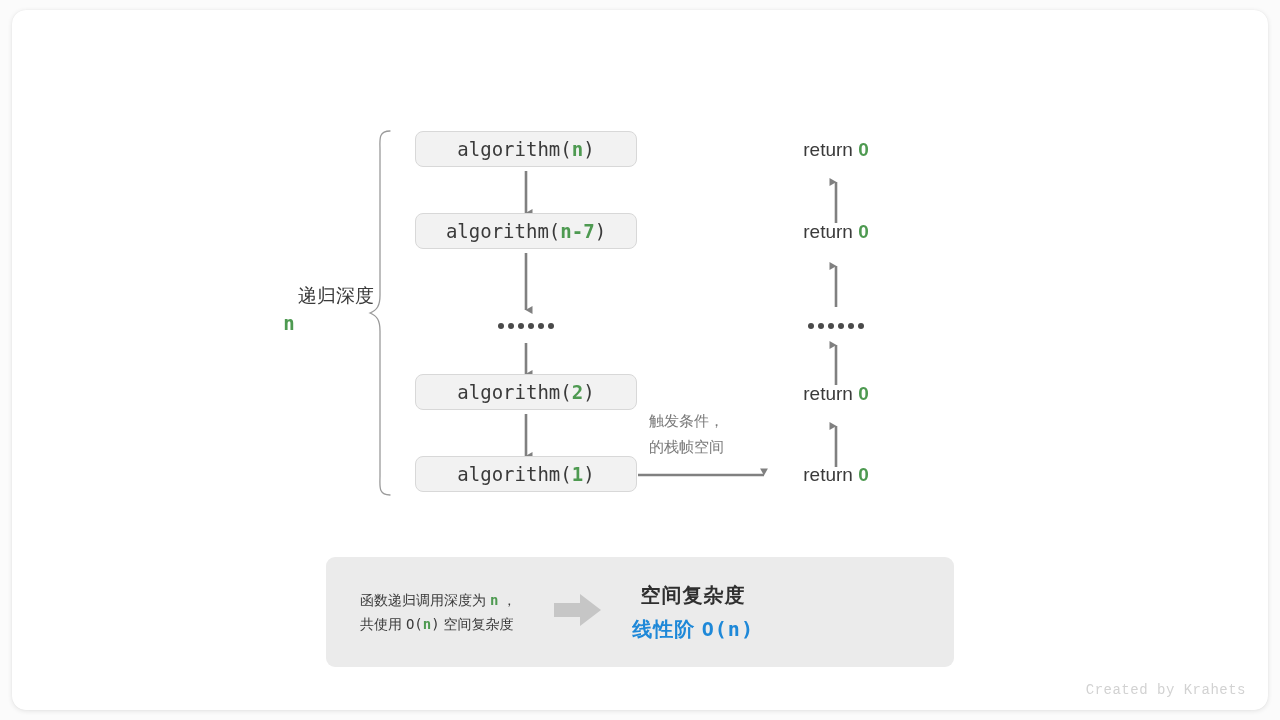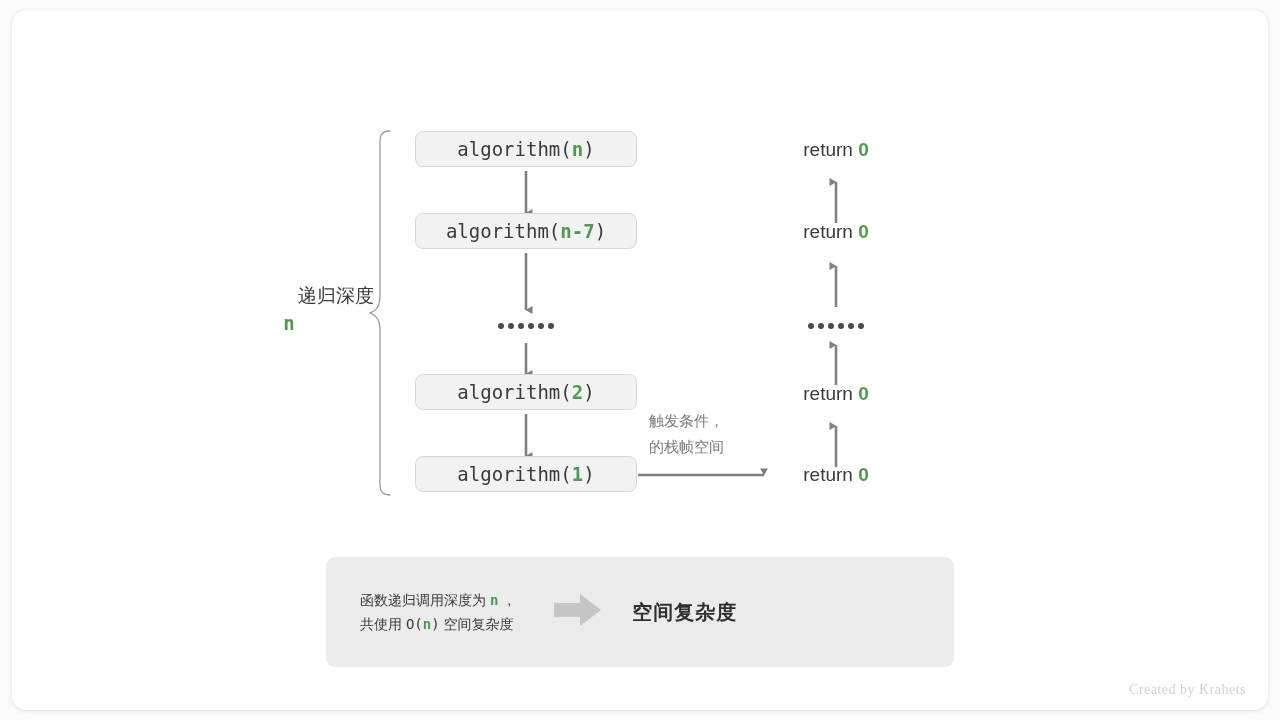--- a/index.html
+++ b/index.html
@@ -130,21 +130,21 @@
     font-size: 20px; font-weight: bold; color: #1e88d8; display:block;
     letter-spacing: 1px;
   }
   .sum-right .value .mono { font-family: "DejaVu Sans Mono", monospace; }
 
   
   #footer {
     position: absolute;
     right: 22px;
     bottom: 12px;
-    font-family: Liberation Serif, serif;
+    font-family: Liberation Mono, monospace;
     font-size: 14px;
     color: #d2d2d2;
     letter-spacing: 0.5px;
   }
 </style>
 </head>
 <body>
 
 <div id="card">
 
@@ -256,18 +256,19 @@
     </div>
 
     <div class="sum-arrow">
       <svg width="48" height="34" viewBox="0 0 48 34" xmlns="http://www.w3.org/2000/svg">
         <path d="M0,10 L26,10 L26,1 L47,17 L26,33 L26,24 L0,24 Z" fill="#c6c6c6"></path>
       </svg>
     </div>
 
     <div class="sum-right">
       <span class="title">空间复杂度</span>
+      <span class="value"><span>线性阶 </span><span class="mono">O(n)</span></span>
     </div>
   </div>
 
   <div id="footer">Created by Krahets</div>
 
 </div>
 
 </body></html>

